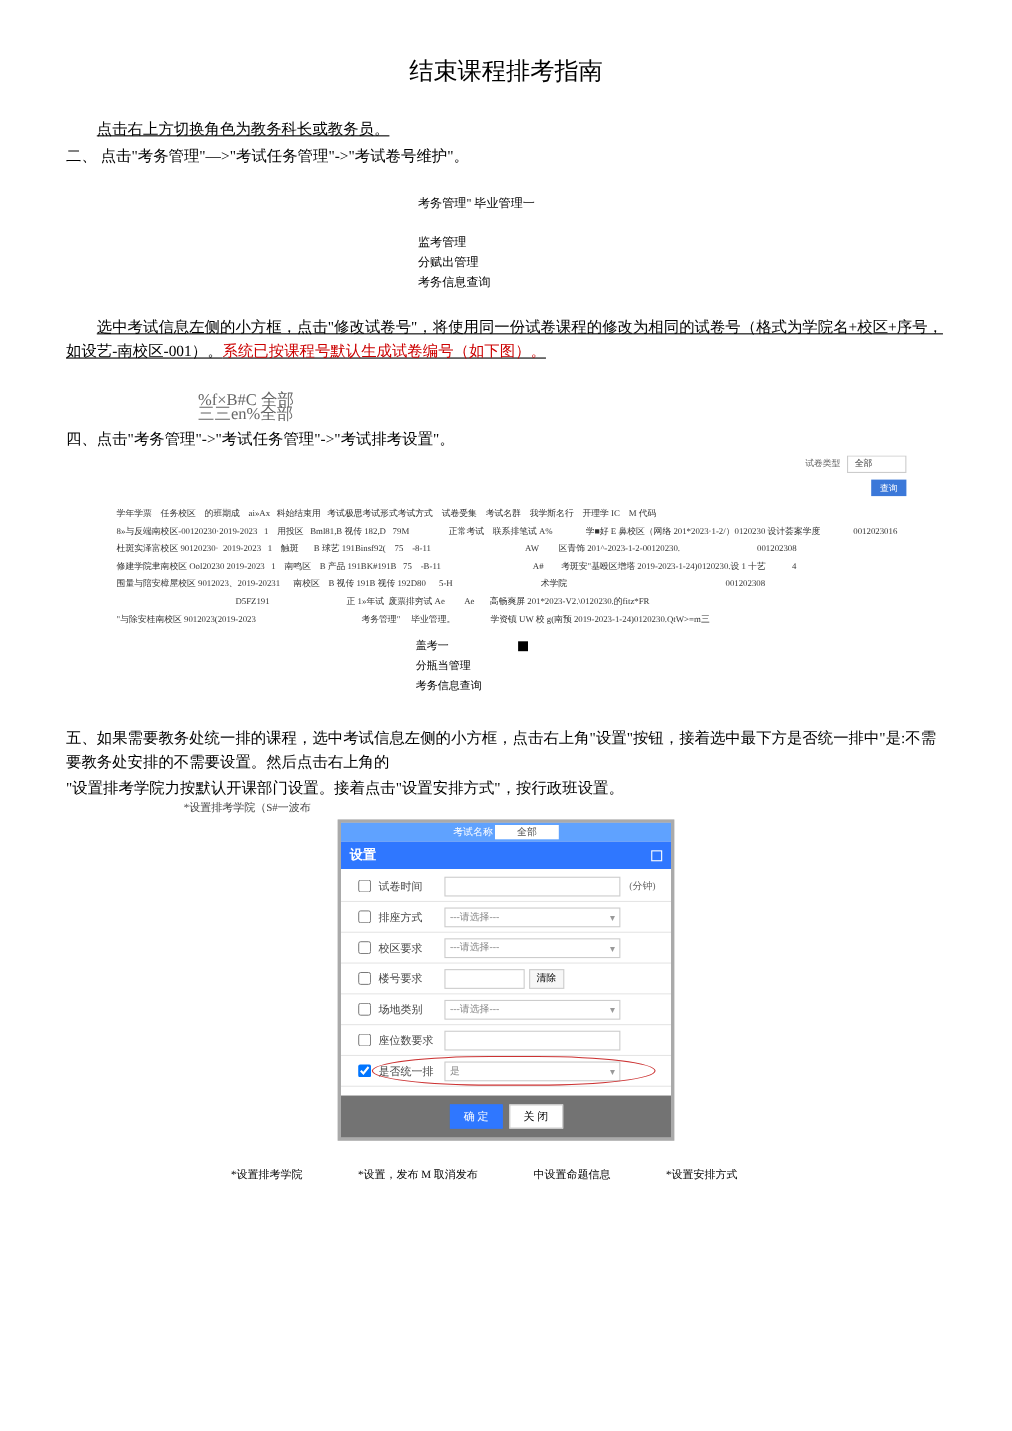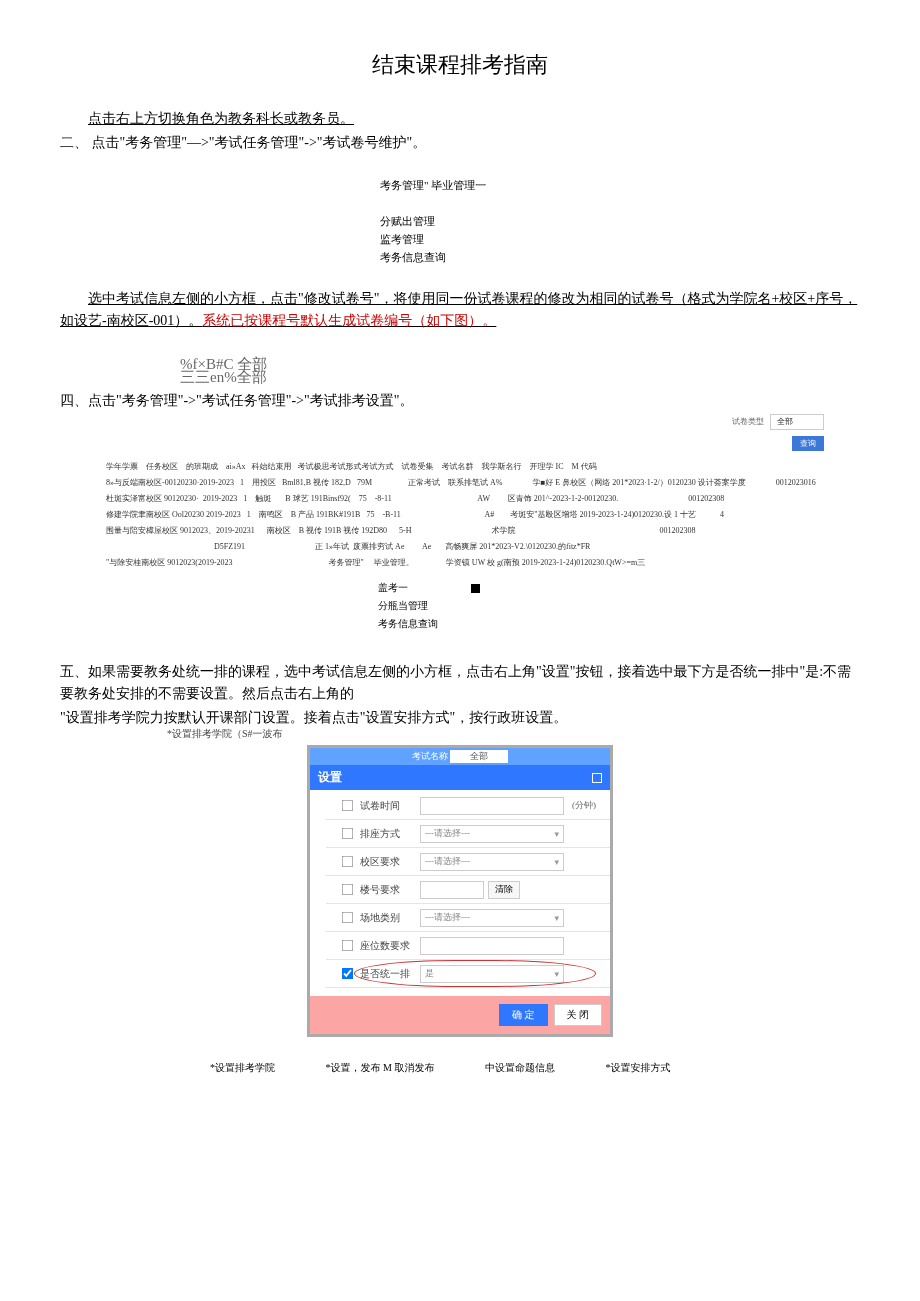--- a/index.html
+++ b/index.html
@@ -122,21 +122,21 @@
     font-size: 12px;
     padding: 4px 8px;
     display:flex; justify-content:space-between; align-items:center;
   }
   .dialog-titlebar .title { font-weight: bold; }
   .dialog-titlebar .max-icon {
     display:inline-block; width:8px; height:8px; border:1px solid #fff;
   }
   .dialog-body {
     background:#fff;
-    padding: 2px 0 8px 16px;
+    padding: 2px 0 8px 0;
   }
   .dialog-row {
     display:flex; align-items:center;
     border-bottom:1px solid #e5e5e5;
     padding: 4px 8px;
     font-size: 10px;
   }
   .dialog-row .cb {
     width: 26px; text-align:center;
   }
@@ -173,23 +173,23 @@
     position:relative;
   }
   .ellipse {
     position:absolute;
     border:1.5px solid #c33;
     border-radius: 50% / 60%;
     left: 28px; right: 14px; top: 0px; bottom: 0px;
     pointer-events:none;
   }
   .dialog-footer {
-    display:flex; justify-content:flex-end; gap:6px;
+    display:flex; justify-content:center; gap:6px;
     padding: 8px;
-    background:#fca5a5;
+    background:#737373;
   }
   .d-btn {
     font-size:10px; padding:3px 12px; border:1px solid #ccc;
     background:#fff;
   }
   .d-btn.primary { background:#2f77ff; color:#fff; border-color:#2f77ff; }
 
   .action-row {
     margin-top: 8px;
     font-size: 10px;
@@ -204,22 +204,22 @@
 
 <div class="page">
   <h1>结束课程排考指南</h1>
 
   <div class="line indent">点击右上方切换角色为教务科长或教务员。</div>
   <div class="line">二、 点击"考务管理"—&gt;"考试任务管理"-&gt;"考试卷号维护"。</div>
 
   <div class="menu-block">
     <span class="row">考务管理"   毕业管理一</span>
     <br>
+    <span class="row">监考管理</span>
     <span class="row">分赋出管理</span>
-    <span class="row">监考管理</span>
     <span class="row">考务信息查询</span>
   </div>
 
   <div class="line indent">
     <span>选中考试信息左侧的小方框，点击"修改试卷号"，将使用同一份试卷课程的修改为相同的试卷号（格式为学院名+校区+序号，如设艺-南校区-001）。</span><span class="red">系统已按课程号默认生成试卷编号（如下图）。</span>
   </div>
 
   <div class="tiny-area">
     <div class="group">%f×B#C 全部</div>
     <div class="group">三三en%全部</div>

